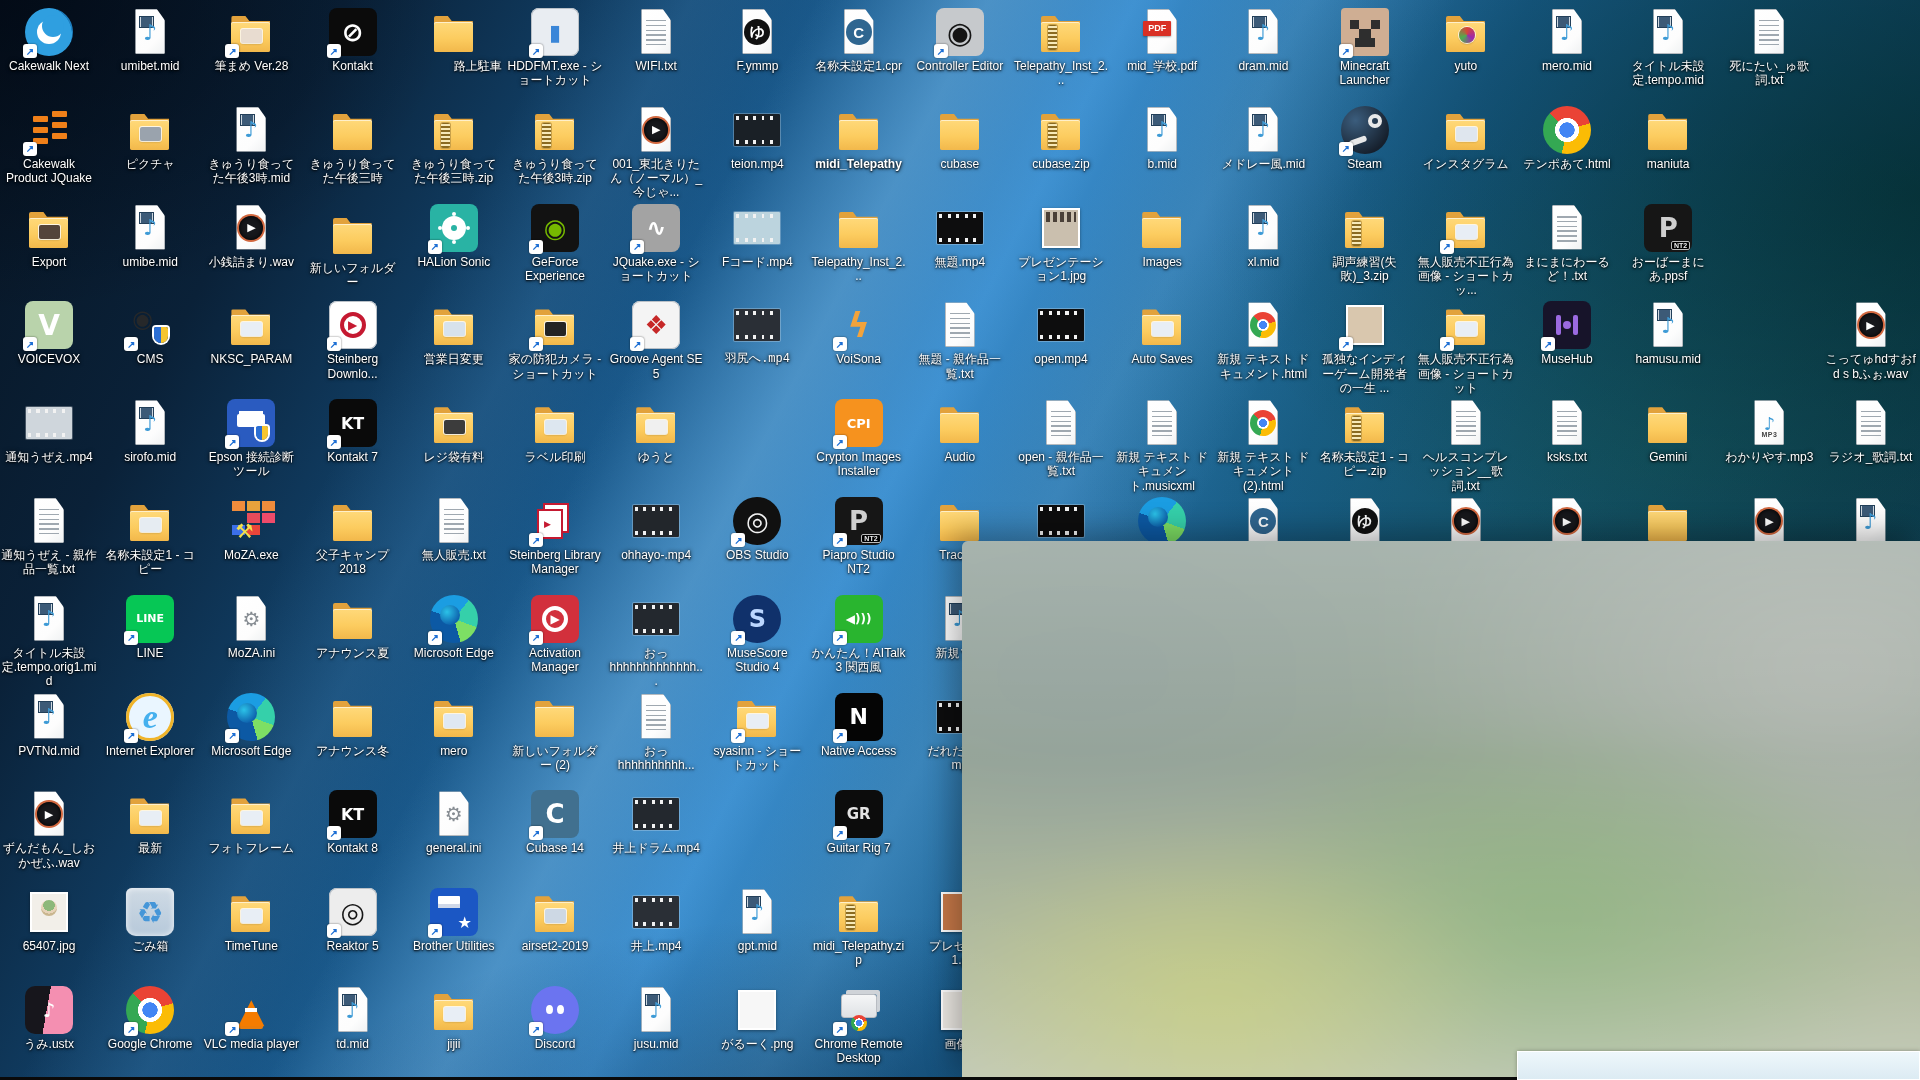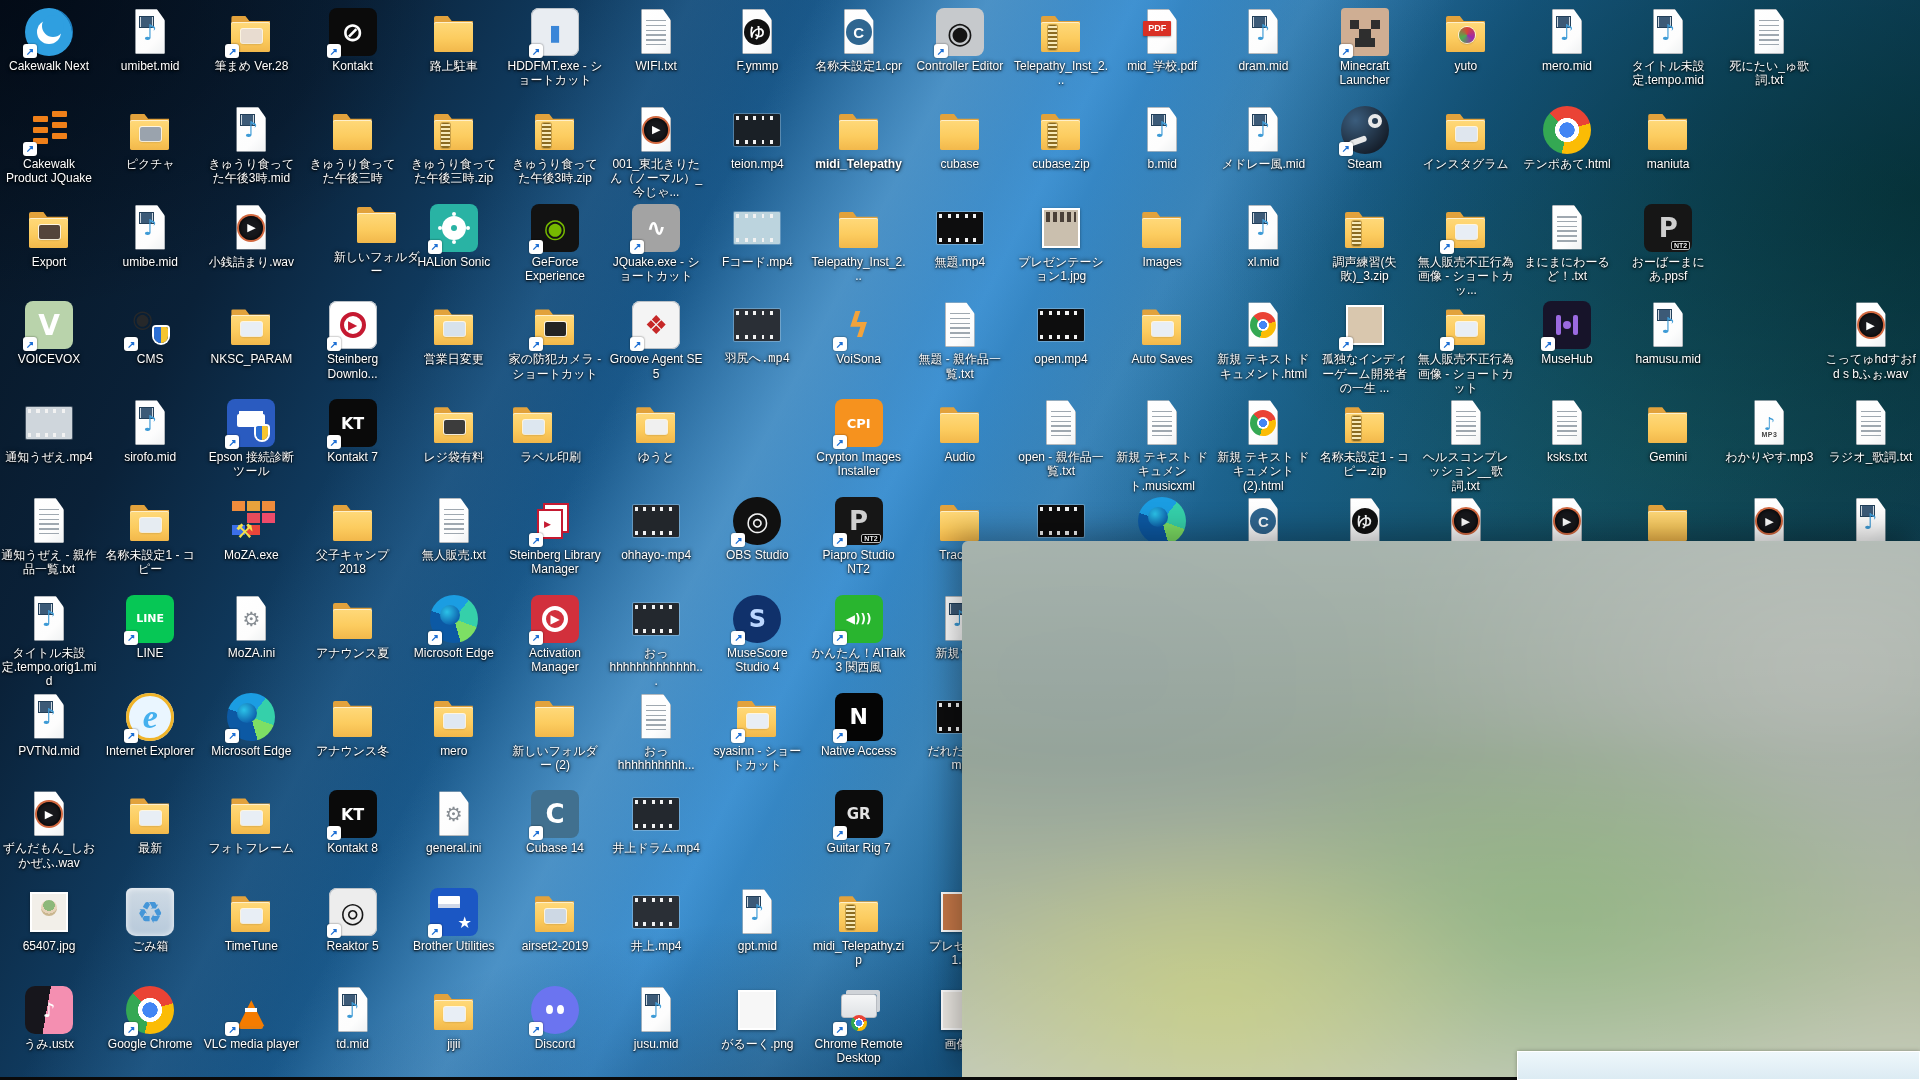--- a/index.html
+++ b/index.html
@@ -196,21 +196,21 @@
         </div>
         <div class="lbl">筆まめ Ver.28</div>
       </div>
       <div class="cell" style="left: 304.6px; top: 8px;">
         <div class="ic t-app" style="background: rgb(11, 11, 11);">
           <span class="g" style="color: rgb(255, 255, 255); font-size: 26px;">⊘</span>
           <span class="sc-arrow">↗</span>
         </div>
         <div class="lbl">Kontakt</div>
       </div>
-      <div class="cell" style="left: 405.8px; top: 8px;">
+      <div class="cell" style="left: 405.8px; top: 8px; text-align: right;">
         <div class="ic t-folder"></div>
         <div class="lbl">路上駐車</div>
       </div>
       <div class="cell" style="left: 507px; top: 8px;">
         <div class="ic t-app soft" style="background: rgb(233, 237, 242);">
           <span class="g" style="color: rgb(58, 134, 216); font-size: 22px;">▮</span>
           <span class="sc-arrow">↗</span>
         </div>
         <div class="lbl">HDDFMT.exe - ショートカット</div>
       </div>
@@ -382,21 +382,21 @@
           <span class="g" style="color: rgb(62, 155, 214); font-size: 22px;">♪</span>
         </div>
         <div class="lbl">umibe.mid</div>
       </div>
       <div class="cell" style="left: 203.4px; top: 203.6px;">
         <div class="ic t-play">
           <span class="g" style="color: rgb(255, 255, 255); font-size: 11px;">▶</span>
         </div>
         <div class="lbl">小銭詰まり.wav</div>
       </div>
-      <div class="cell" style="left: 304.6px; top: 199px; margin-left: 24px;">
+      <div class="cell" style="left: 304.6px; top: 210px;">
         <div class="ic t-folder"></div>
         <div class="lbl">新しいフォルダー</div>
       </div>
       <div class="cell" style="left: 405.8px; top: 203.6px;">
         <div class="ic t-app halion" style="background: rgb(41, 179, 164);">
           <span class="sc-arrow">↗</span>
         </div>
         <div class="lbl">HALion Sonic</div>
       </div>
       <div class="cell" style="left: 507px; top: 203.6px;">
@@ -594,21 +594,21 @@
           <span class="sc-arrow">↗</span>
         </div>
         <div class="lbl">Kontakt 7</div>
       </div>
       <div class="cell" style="left: 405.8px; top: 399.2px;">
         <div class="ic t-ovfolder">
           <span class="ov" style="background: rgb(60, 60, 60);"></span>
         </div>
         <div class="lbl">レジ袋有料</div>
       </div>
-      <div class="cell" style="left: 485px; top: 399.2px; text-align: right;">
+      <div class="cell" style="left: 507px; top: 399.2px;">
         <div class="ic t-ovfolder">
           <span class="ov" style="background: rgb(221, 231, 240);"></span>
         </div>
         <div class="lbl">ラベル印刷</div>
       </div>
       <div class="cell" style="left: 608.2px; top: 399.2px;">
         <div class="ic t-ovfolder">
           <span class="ov" style="background: rgb(240, 240, 240);"></span>
         </div>
         <div class="lbl">ゆうと</div>

